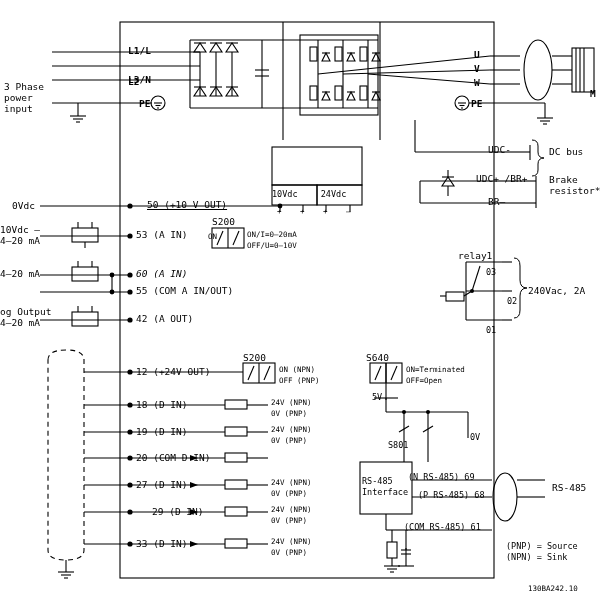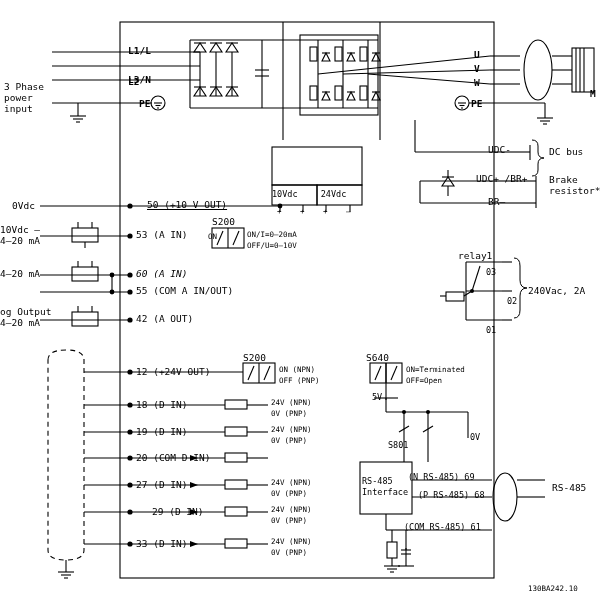--- a/index.html
+++ b/index.html
@@ -397,15 +397,17 @@
 <div class="lbl sm" style="left:486px;top:325px;">01</div>
 <div class="lbl" style="left:528px;top:285px;">240Vac, 2A</div>
 
 <div class="lbl sm" style="left:362px;top:476px;">RS-485
 Interface</div>
 <div class="lbl sm" style="left:398px;top:472px;margin-left:10px;">(N RS-485) 69</div>
 <div class="lbl sm" style="left:418px;top:490px;">(P RS-485) 68</div>
 <div class="lbl sm" style="left:404px;top:522px;">(COM RS-485) 61</div>
 <div class="lbl" style="left:552px;top:482px;">RS-485</div>
 
+<div class="lbl sm" style="left:506px;top:541px;">(PNP) = Source
+(NPN) = Sink</div>
 <div class="lbl xs" style="left:528px;top:583px;">130BA242.10</div>
 
 </div>
 
 </body></html>

